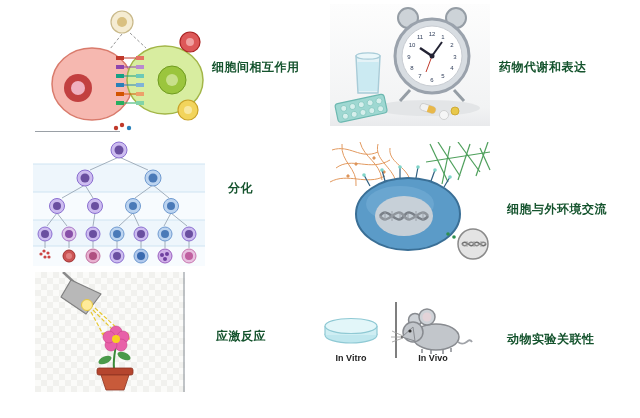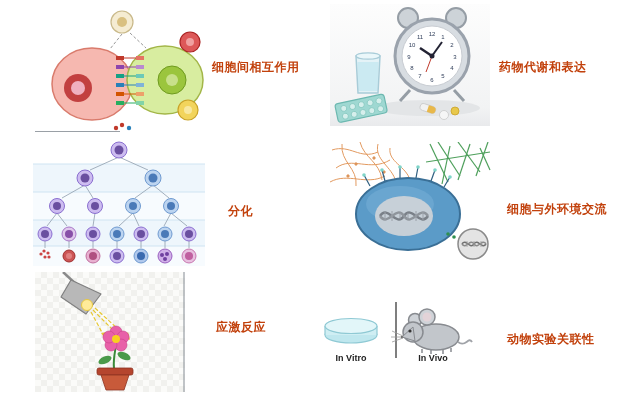--- a/index.html
+++ b/index.html
@@ -1,21 +1,21 @@
 <!DOCTYPE html>
 <html><head>
 <meta charset="utf-8">
 <style>
   html,body{margin:0;padding:0;background:#ffffff;}
   .page{
     position:relative;width:640px;height:418px;background:#ffffff;overflow:hidden;
     font-family:"Liberation Sans",sans-serif;
   }
   .panel-label{
-    position:absolute;font-size:12px;font-weight:bold;color:#c2410c;
+    position:absolute;font-size:12px;font-weight:bold;color:#14532d;
     white-space:nowrap;letter-spacing:0.5px;
   }
   .panel-img{position:absolute;}
   svg text{font-family:"Liberation Sans",sans-serif;}
   .checker-bg{
     background-color:#fbfbf9;
     background-image:
       linear-gradient(45deg,#f1f1ee 25%,transparent 25%,transparent 75%,#f1f1ee 75%),
       linear-gradient(45deg,#f1f1ee 25%,transparent 25%,transparent 75%,#f1f1ee 75%);
     background-position:0 0,6px 6px;
@@ -301,21 +301,21 @@
             <circle cx="134" cy="116" r="2" fill="#7040a0"></circle>
             <circle cx="132" cy="121" r="2" fill="#7040a0"></circle>
           </g>
         <g>
             <circle cx="156" cy="118" r="7" fill="#e8c0e0" stroke="#c878b0"></circle>
             <circle cx="156" cy="118" r="4" fill="#c060a0"></circle>
           </g>
       </g>
     </svg>
   </div>
-  <div class="panel-label" style="left:228px;top:203px;text-align:right;">分化</div>
+  <div class="panel-label" style="left:228px;top:180px;text-align:right;">分化</div>
 
   <div class="panel-img" style="left:330px;top:142px;width:165px;height:120px;">
     <svg width="165" height="120" viewBox="0 0 165 120">
 
       <g stroke="#dd8844" stroke-width="1" fill="none" opacity="0.85">
         <path d="M2,8 C20,2 30,18 48,10"></path>
         <path d="M6,26 C22,14 40,30 60,18"></path>
         <path d="M0,40 C18,30 36,44 55,34"></path>
         <path d="M12,2 C10,20 28,26 26,44"></path>
         <path d="M30,0 C34,16 50,20 52,38"></path>
@@ -425,21 +425,21 @@
         </g>
         <circle cx="81" cy="67" r="4" fill="#f8d020"></circle>
       </g>
 
       <g>
         <rect x="62" y="96" width="36" height="7" rx="2" fill="#b5452e" stroke="#8e3322" stroke-width="0.8"></rect>
         <polygon points="66,103 94,103 89,118 71,118" fill="#c85a3a" stroke="#8e3322" stroke-width="0.8"></polygon>
       </g>
     </svg>
   </div>
-  <div class="panel-label" style="left:216px;top:319px;">应激反应</div>
+  <div class="panel-label" style="left:216px;top:328px;">应激反应</div>
 
   <div class="panel-img" style="left:316px;top:298px;width:158px;height:76px;">
     <svg width="158" height="76" viewBox="0 0 158 76">
 
       <g>
         <ellipse cx="35" cy="37" rx="26" ry="8" fill="#bfe7ee" stroke="#8fc9d4" stroke-width="1.2"></ellipse>
         <rect x="9" y="28" width="52" height="9" fill="#cfeef3"></rect>
         <line x1="9" y1="28" x2="9" y2="37" stroke="#8fc9d4" stroke-width="1.2"></line>
         <line x1="61" y1="28" x2="61" y2="37" stroke="#8fc9d4" stroke-width="1.2"></line>
         <ellipse cx="35" cy="28" rx="26" ry="7.5" fill="#e2f6f9" stroke="#8fc9d4" stroke-width="1.2"></ellipse>

